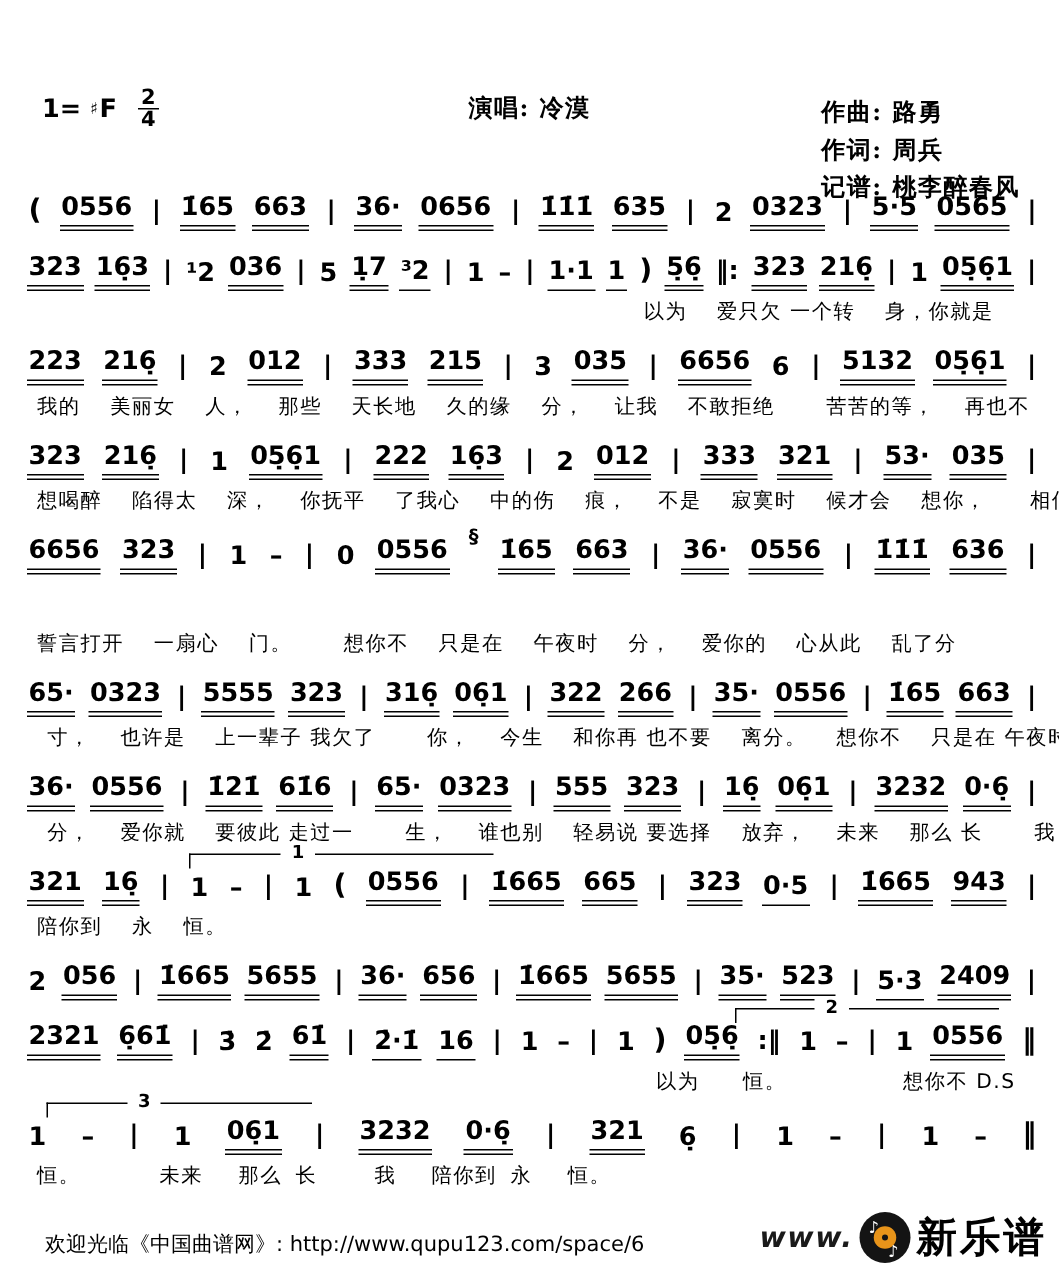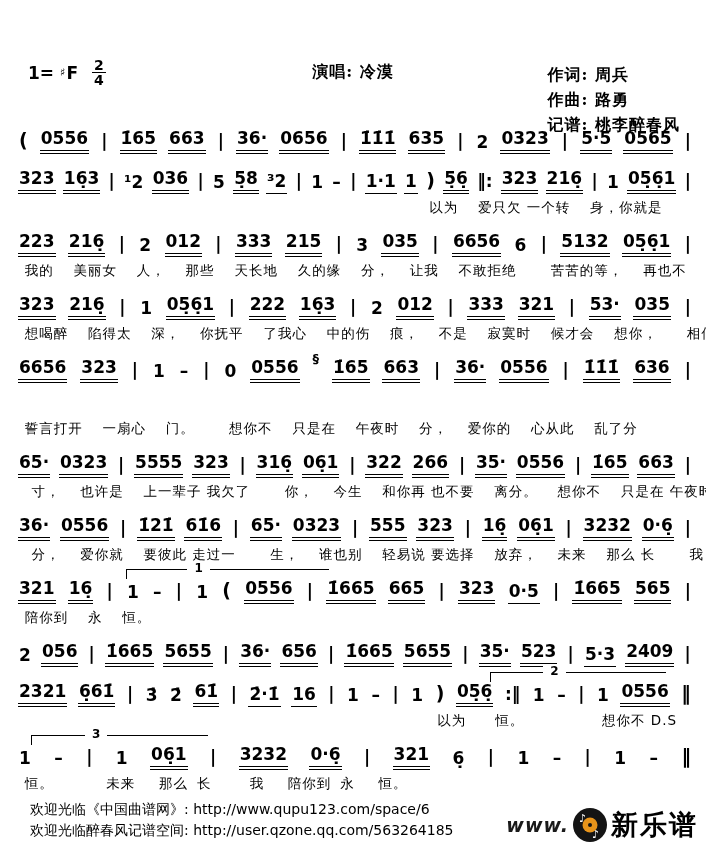--- a/index.html
+++ b/index.html
@@ -72,22 +72,22 @@
       <span>1=</span>
         <sup>♯</sup>
         <span>F</span>
       <span class="frac">
         <span class="top">2</span>
         <span class="bot">4</span>
       </span>
     </div>
     <div class="performer">演唱: 冷漠</div>
     <div class="credits">
+      <div>作曲: 路勇</div>
       <div>作词: 周兵</div>
-      <div>作曲: 路勇</div>
       <div>记谱: 桃李醉春风</div>
     </div>
   </div>
 
   <div class="score">
       <div class="score-line">
         <div class="notation">
           <span class="tok paren">(</span>
           <span class="tok u2">0556</span>
           <span class="tok bar">|</span>
@@ -110,21 +110,21 @@
       </div>
       <div class="score-line">
         <div class="notation">
           <span class="tok u2">323</span>
           <span class="tok u2">16̣3</span>
           <span class="tok bar">|</span>
           <span class="tok u0">¹2</span>
           <span class="tok u2">036</span>
           <span class="tok bar">|</span>
           <span class="tok u0">5</span>
-          <span class="tok u2">5̣8</span>
+          <span class="tok u2">1̣7</span>
           <span class="tok u1">³2</span>
           <span class="tok bar">|</span>
           <span class="tok u0">1</span>
           <span class="tok u0">–</span>
           <span class="tok bar">|</span>
           <span class="tok u1">1·1</span>
           <span class="tok u1">1</span>
           <span class="tok paren">)</span>
           <span class="tok u2">5̣6̣</span>
           <span class="tok rpt">‖:</span>
@@ -267,21 +267,21 @@
           <span class="tok paren">(</span>
           <span class="tok u2">0556</span>
           <span class="tok bar">|</span>
           <span class="tok u2">1̇665</span>
           <span class="tok u2">665</span>
           <span class="tok bar">|</span>
           <span class="tok u2">323</span>
           <span class="tok u1">0·5</span>
           <span class="tok bar">|</span>
           <span class="tok u2">1̇665</span>
-          <span class="tok u2">565</span>
+          <span class="tok u2">943</span>
           <span class="tok bar">|</span>
         </div>
         <div class="lyrics" style="padding-left: 1%;">陪你到　 永　 恒。</div>
       </div>
       <div class="score-line">
         <div class="notation">
           <span class="tok u0">2</span>
           <span class="tok u2">056</span>
           <span class="tok bar">|</span>
           <span class="tok u2">1̇665</span>
@@ -355,21 +355,20 @@
           <span class="tok u0">1</span>
           <span class="tok u0">–</span>
           <span class="tok final">‖</span>
         </div>
         <div class="lyrics" style="padding-left: 1%; font-family: Liberation Mono, monospace;">恒。　　　 未来　 那么 长　　 我　 陪你到 永　 恒。</div>
       </div>
     </div>
 
   <div class="footer">
     <div>欢迎光临《中国曲谱网》: http://www.qupu123.com/space/6</div>
-    <div>欢迎光临醉春风记谱空间: http://user.qzone.qq.com/563264185</div>
   </div>
 
   <div class="logo">
     <span class="logo-www">www.</span>
     <svg class="logo-disc" width="36" height="36" viewBox="0 0 36 36">
       <circle cx="18" cy="18" r="17" fill="#141414"></circle>
       <circle cx="18" cy="18" r="7.5" fill="#e8941a"></circle>
       <circle cx="18" cy="18" r="2" fill="#141414"></circle>
       <text x="7" y="15" fill="#ffffff" font-size="11" font-family="DejaVu Sans, sans-serif">♪</text>
       <text x="20" y="31" fill="#ffffff" font-size="11" font-family="DejaVu Sans, sans-serif">♪</text>

